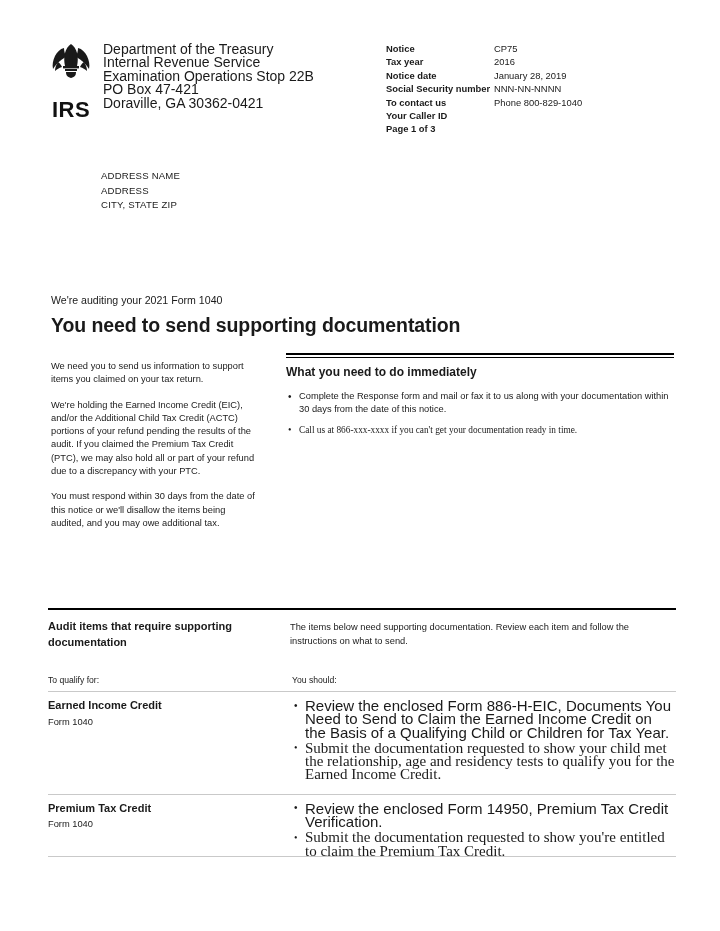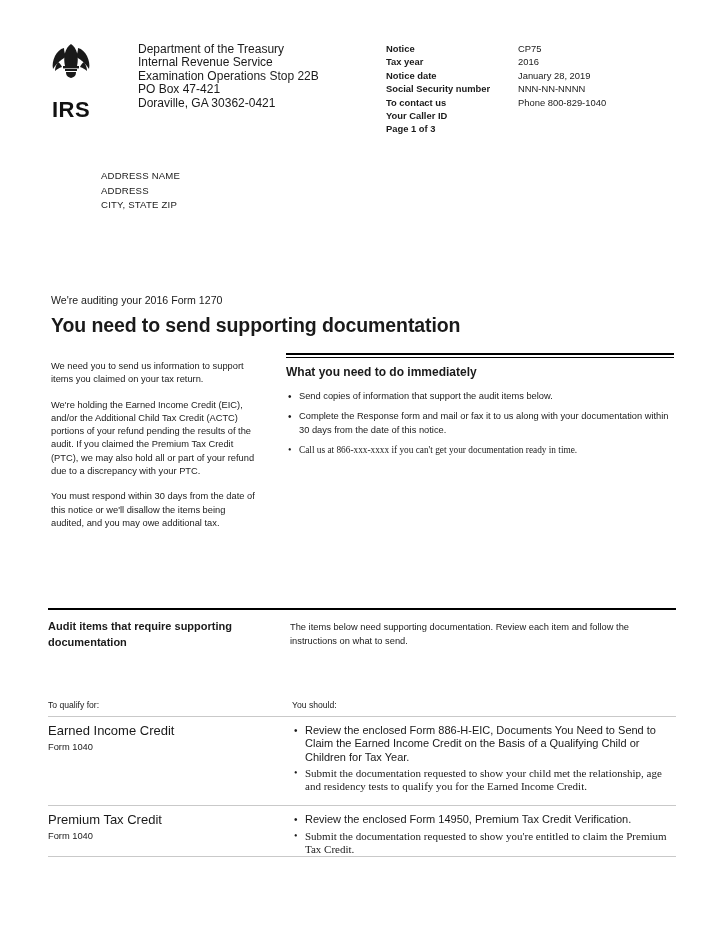--- a/index.html
+++ b/index.html
@@ -46,37 +46,36 @@
   .irs-wordmark {
     font-family: Liberation Sans, sans-serif;
     font-size: 22px;
     font-weight: 700;
     letter-spacing: 0.5px;
     line-height: 1;
     margin-top: 17px;
     color: #111;
   }
   .agency-lines {
-    font-size: 12px;
+    font-size: 14px;
     line-height: 13.4px;
     color: #1a1a1a;
     padding-top: 1px;
-    margin-left: 35px;
   }
 
   .notice-table {
     font-size: 9.4px;
     line-height: 13.4px;
     margin-left: 8px;
   }
   .notice-row {
     display: flex;
   }
   .notice-label {
-    width: 132px;
+    width: 108px;
     font-weight: 700;
     flex: none;
   }
   .notice-value {
     flex: 1;
   }
 
   
   .taxpayer {
     position: absolute;
@@ -181,21 +180,21 @@
     padding-right: 4px;
   }
   .audit-head-desc {
     flex: 1;
     font-size: 9.3px;
     line-height: 13.5px;
     padding-top: 2px;
   }
 
   .audit-table {
-    margin-top: 49px;
+    margin-top: 24px;
   }
   .col-head {
     display: flex;
     font-size: 8.6px;
     line-height: 12px;
     padding-bottom: 5px;
   }
   .col-a {
     width: 238px;
     flex: none;
@@ -206,30 +205,30 @@
   .rule-light {
     border-top: 1.4px solid #c9c9c9;
     height: 0;
   }
 
   .audit-row {
     display: flex;
     padding: 7px 0 9px 0;
   }
   .item-name {
-    font-size: 13px;
-    font-weight: 400;
+    font-size: 11px;
+    font-weight: 700;
     line-height: 13.5px;
     margin-bottom: 3px;
   }
   .item-form {
     font-size: 9.3px;
     line-height: 13.5px;
   }
-  .audit-row ul.bullets { font-size: 11px; line-height: 13.3px; }
+  .audit-row ul.bullets { font-size: 15px; line-height: 13.3px; }
   .audit-row ul.bullets li { margin-bottom: 3px; }
 
   .bottom-rule {
     position: absolute;
     left: 48px;
     top: 856px;
     width: 628px;
     border-top: 1.4px solid #c9c9c9;
   }
 </style>
@@ -299,35 +298,34 @@
 
   </div>
 
   <div class="taxpayer">
     <div>ADDRESS NAME</div>
     <div>ADDRESS</div>
     <div>CITY, STATE ZIP</div>
   </div>
 
   <div class="title-area">
-    <div class="eyebrow">We're auditing your 2016 Form 1270</div>
+    <div class="eyebrow">We're auditing your 2021 Form 1040</div>
     <div class="headline">You need to send supporting documentation</div>
   </div>
 
   <div class="intro-left">
     <p>We need you to send us information to support items you claimed on your tax return.</p>
     <p>We're holding the Earned Income Credit (EIC), and/or the Additional Child Tax Credit (ACTC) portions of your refund pending the results of the audit. If you claimed the Premium Tax Credit (PTC), we may also hold all or part of your refund due to a discrepancy with your PTC.</p>
     <p>You must respond within 30 days from the date of this notice or we'll disallow the items being audited, and you may owe additional tax.</p>
   </div>
 
   <div class="todo">
     <div class="rule-double"></div>
     <h2>What you need to do immediately</h2>
     <ul class="bullets">
-      <li>Send copies of information that support the audit items below.</li>
       <li>Complete the Response form and mail or fax it to us along with your documentation within 30 days from the date of this notice.</li>
       <li>Call us at 866-xxx-xxxx if you can't get your documentation ready in time.</li>
     </ul>
   </div>
 
   <div class="audit-section">
     <div class="rule-thick"></div>
     <div class="audit-head">
       <div class="audit-head-title">Audit items that require supporting documentation</div>
       <div class="audit-head-desc">The items below need supporting documentation. Review each item and follow the instructions on what to send.</div>

